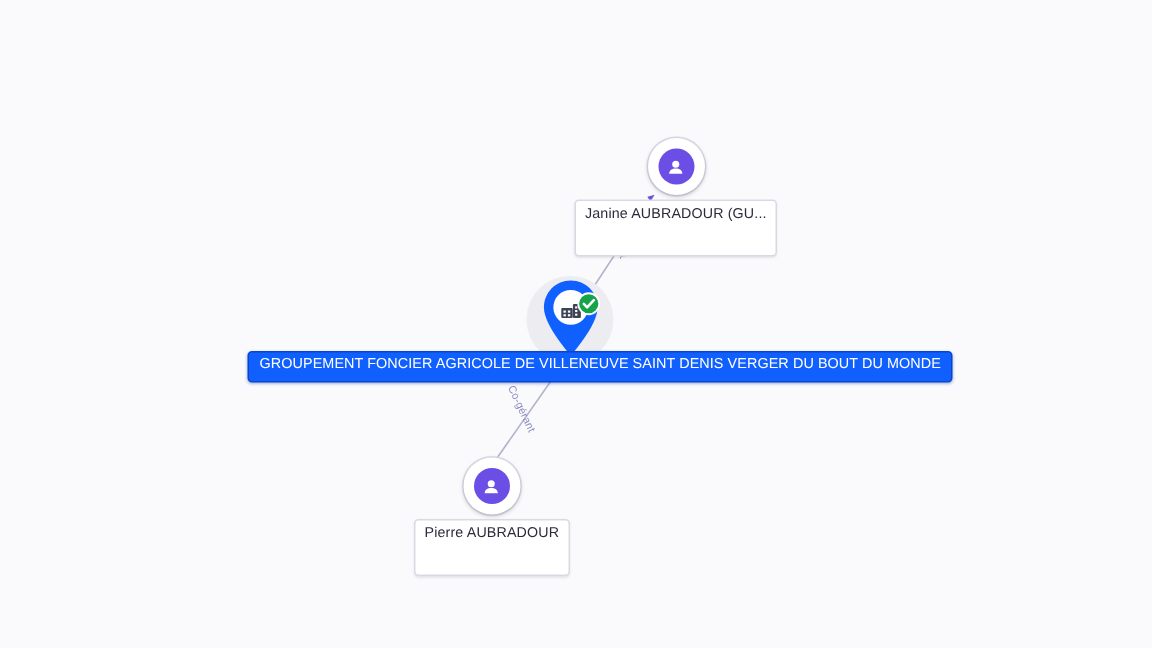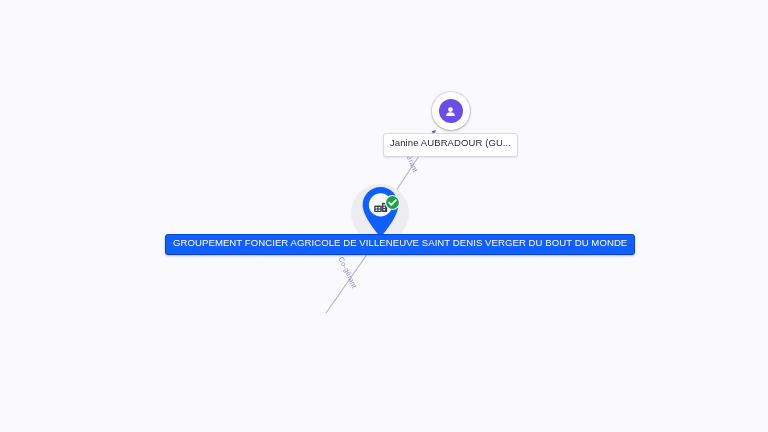--- a/index.html
+++ b/index.html
@@ -56,21 +56,21 @@
 
   
   .person-label {
     margin-top: 3px;
     background: #ffffff;
     border: 1px solid #d9d9e3;
     border-radius: 3px;
     color: #2b2b3d;
     font-size: 9.5px;
     line-height: 1;
-    padding: 4px 6px 8px 6px;
+    padding: 4px 6px 22px 6px;
     white-space: nowrap;
     letter-spacing: .1px;
     box-shadow: 0 1px 1.5px rgba(40,40,70,0.10);
   }
 
   
   #company-node {
     position: absolute;
     left: 347px;
     top: 180px;
@@ -197,14 +197,25 @@
       <div class="avatar-disc">
         <svg class="person-glyph" viewBox="0 0 16 16" width="13" height="13">
           <circle cx="8" cy="5.6" r="2.9" fill="#ffffff"></circle>
           <path d="M2.6 13.4 C2.6 10.4 5.0 9.0 8 9.0 C11.0 9.0 13.4 10.4 13.4 13.4 Z" fill="#ffffff"></path>
         </svg>
       </div>
     </div>
     <div class="person-label">Janine AUBRADOUR (GU...</div>
   </div>
 
+  <div class="node" id="node-pierre" style="left:276px; top:305px;">
+    <div class="avatar-halo">
+      <div class="avatar-disc">
+        <svg class="person-glyph" viewBox="0 0 16 16" width="13" height="13">
+          <circle cx="8" cy="5.6" r="2.9" fill="#ffffff"></circle>
+          <path d="M2.6 13.4 C2.6 10.4 5.0 9.0 8 9.0 C11.0 9.0 13.4 10.4 13.4 13.4 Z" fill="#ffffff"></path>
+        </svg>
+      </div>
+    </div>
+    <div class="person-label">Pierre AUBRADOUR</div>
+  </div>
 
 </div>
 
 </body></html>

